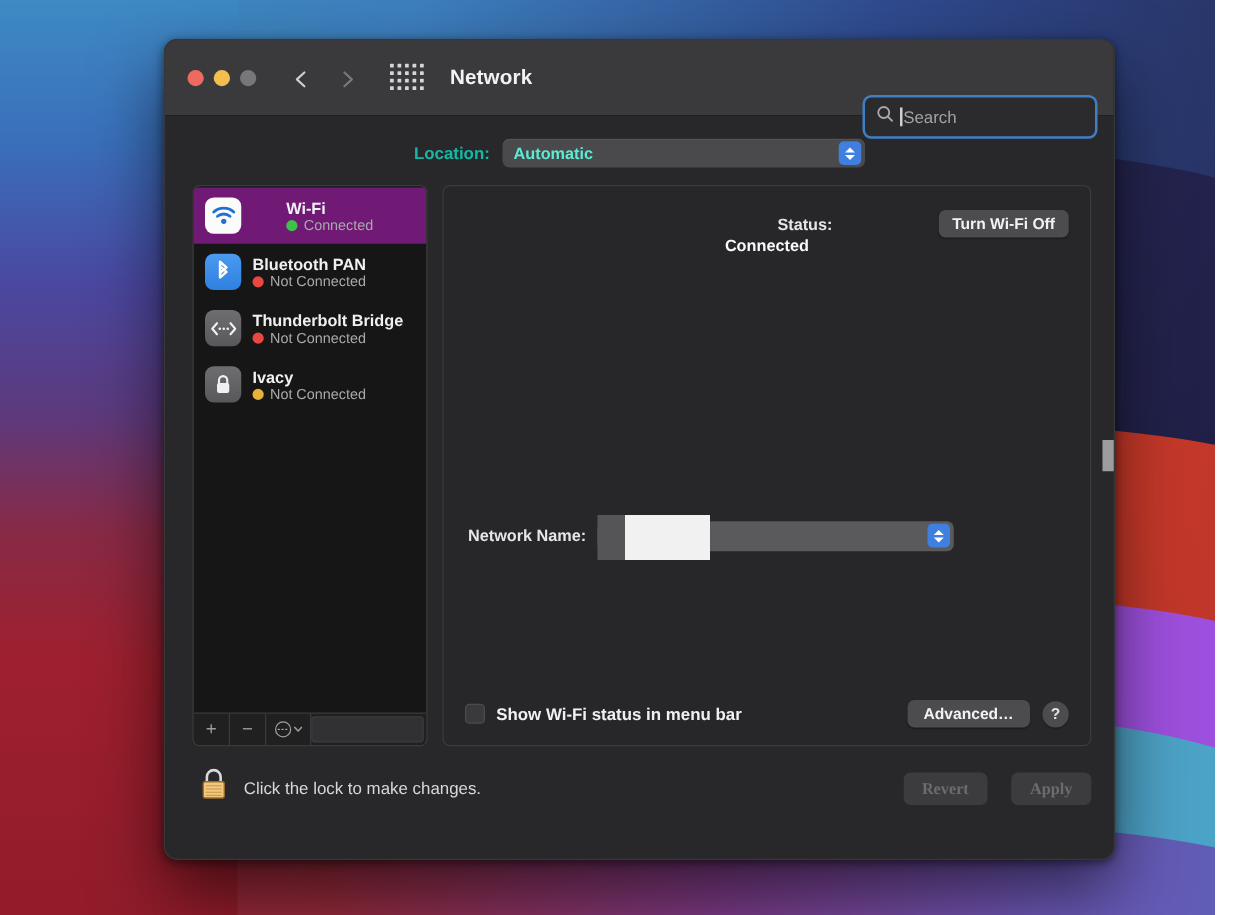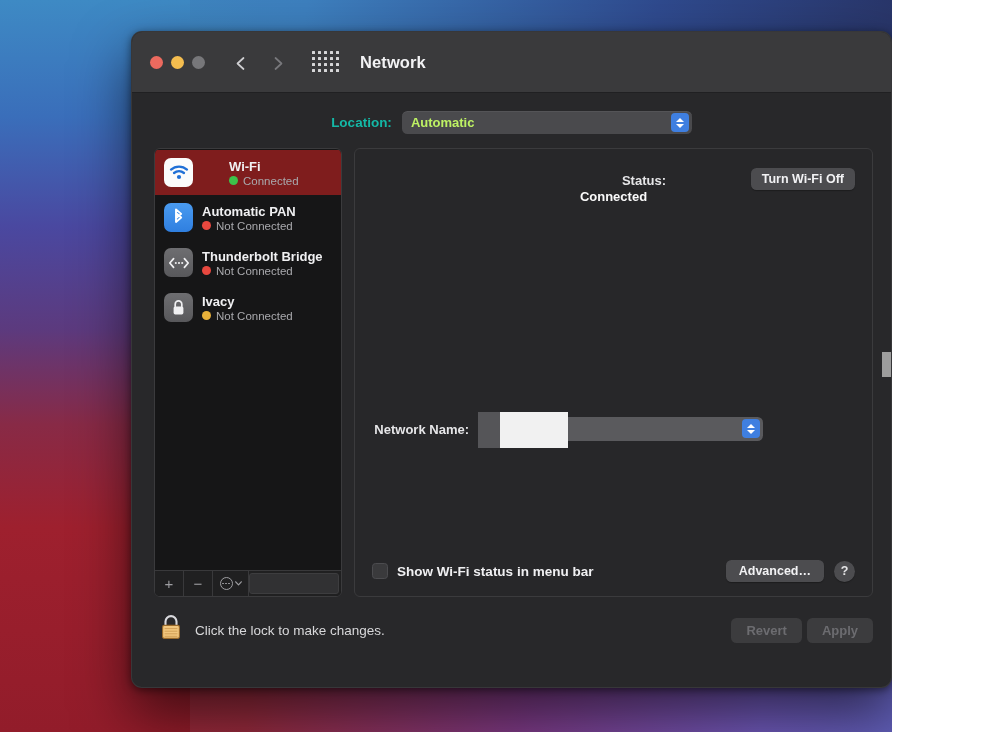--- a/index.html
+++ b/index.html
@@ -6,21 +6,21 @@
   html, body {
     width: 1000px; height: 732px;
     overflow: hidden;
     font-family: "Liberation Sans", sans-serif;
     -webkit-font-smoothing: antialiased;
   }
 
   
   #desktop {
     position: relative;
-    width: 892px; height: 732px;
+    width: 972px; height: 732px;
     background: #2d2f55;
     overflow: hidden;
   }
   .band { position: absolute; left: -5%; width: 110%; }
   .b-topblue {
     top: -2px; height: 150px;
     background: linear-gradient(100deg, #3f8fc0 0%, #3d7fbe 35%, #2f4a8e 70%, #27305f 100%);
   }
   .b-navy {
     top: 110px; height: 320px;
@@ -130,21 +130,21 @@
   #location-label { font-size: 13.5px; color: #14b8a6; font-weight: 600; }
   #location-select {
     position: relative;
     width: 290px; height: 23px;
     background: #4a4a4d;
     border-radius: 5.5px;
     display: flex; align-items: center;
     padding-left: 9px;
     box-shadow: 0 1px 0 rgba(255,255,255,.06) inset;
   }
-  #location-value { font-size: 13px; color: #bef264; font-weight: 600; }
+  #location-value { font-size: 13px; color: #5eead4; font-weight: 600; }
   .stepper {
     position: absolute; right: 3px; top: 2px;
     width: 18px; height: 19px;
     background: #3f7fe0;
     border-radius: 4px;
     display: flex; flex-direction: column; align-items: center; justify-content: center;
     gap: 2px;
   }
   .stepper .ar { width: 0; height: 0; border-left: 4px solid transparent; border-right: 4px solid transparent; }
   .stepper .up { border-bottom: 4px solid #fff; }
@@ -161,21 +161,21 @@
     display: flex; flex-direction: column;
     height: 449px;
     overflow: hidden;
   }
   #service-list { flex: 1; padding-top: 1px; }
   .svc {
     display: flex; align-items: center;
     padding: 8px 0 8px 9px;
     gap: 9px;
   }
-  .svc.selected { background: #7f1d1d; gap: 36px; }
+  .svc.selected { background: #701a75; gap: 36px; }
   .svc-icon {
     width: 29px; height: 29px; border-radius: 7px;
     flex: 0 0 auto;
     display: flex; align-items: center; justify-content: center;
   }
   .ic-wifi { background: #fbfbfb; }
   .ic-bt { background: linear-gradient(180deg,#4a9bf0,#2f7fe0); }
   .ic-tb { background: linear-gradient(180deg,#6e6e71,#58585b); }
   .ic-lock { background: linear-gradient(180deg,#6e6e71,#58585b); }
   .svc-text { display: flex; flex-direction: column; gap: 1px; min-width: 0; }
@@ -284,21 +284,21 @@
     box-shadow: 0 1px 1px rgba(0,0,0,.28);
   }
 
   
   #footer {
     display: flex; align-items: center;
     padding: 16px 18px 0 26px;
   }
   #lock-icon { flex: 0 0 auto; margin-right: 11px; }
   #lock-text { font-size: 13.5px; color: #d8d8da; }
-  #footer-btns { margin-left: auto; display: flex; gap: 5px; }
+  #footer-btns { margin-left: auto; display: flex; gap: 19px; font-family: Liberation Serif, serif; }
   .footer-btn {
     background: #3c3c3e; border-radius: 5.5px;
     padding: 5px 15px; font-size: 13px; color: #6c6c70; font-weight: 600;
   }
 </style>
 </head>
 <body>
 
 <div id="desktop">
   <div class="band b-topblue"></div>
@@ -349,20 +349,32 @@
           <i></i>
         <i></i>
           <i></i>
           <i></i>
           <i></i>
           <i></i>
       </div>
 
       <div id="win-title">Network</div>
 
+      <div id="search-wrap">
+        <div id="search-field">
+          <span class="mag">
+            <svg width="14" height="14" viewBox="0 0 14 14">
+              <circle cx="6" cy="6" r="4.4" stroke="#a8a8ac" stroke-width="1.5" fill="none"></circle>
+              <path d="M9.3 9.3 12.6 12.6" stroke="#a8a8ac" stroke-width="1.5" stroke-linecap="round"></path>
+            </svg>
+          </span>
+          <span class="caret"></span>
+          <span class="ph">Search</span>
+        </div>
+      </div>
     </div>
 
     <div id="body">
 
       <div id="location-row">
         <span id="location-label">Location:</span>
         <div id="location-select">
           <span id="location-value">Automatic</span>
           <span class="stepper">
             <i class="ar up"></i>
@@ -393,21 +405,21 @@
               </span>
             </div>
 
             <div class="svc">
               <span class="svc-icon ic-bt">
                 <svg width="13" height="19" viewBox="0 0 13 19">
                   <path d="M4 5 9.2 9.5 4 14 4 1.4 9.2 5.9 4 10.4" stroke="#ffffff" stroke-width="1.9" fill="none" stroke-linejoin="round" stroke-linecap="round"></path>
                 </svg>
               </span>
               <span class="svc-text">
-                <span class="svc-name">Automatic PAN</span>
+                <span class="svc-name">Bluetooth PAN</span>
                 <span class="svc-status">
                   <i class="dot" style="background:#e8483f"></i>
                   <span>Not Connected</span>
                 </span>
               </span>
             </div>
 
             <div class="svc">
               <span class="svc-icon ic-tb">
                 <svg width="22" height="12" viewBox="0 0 22 12">

